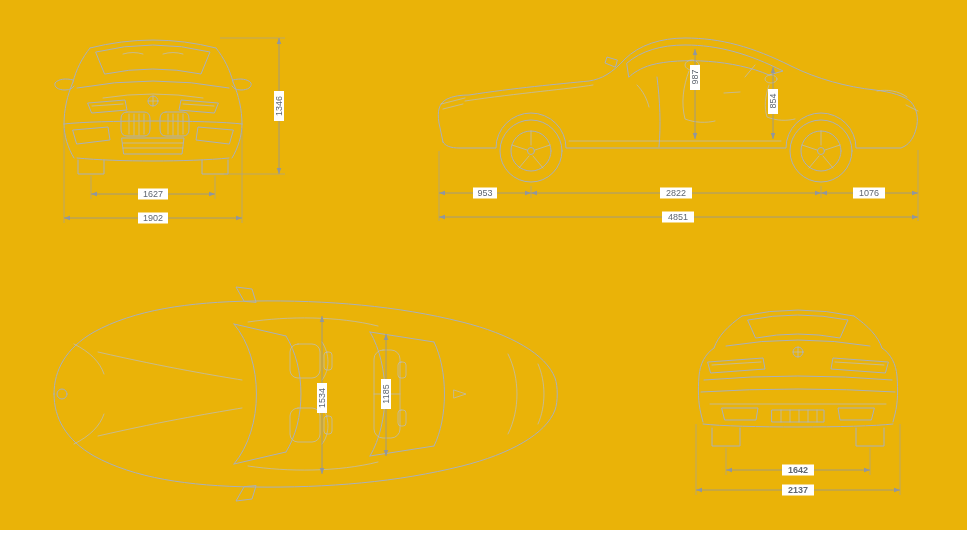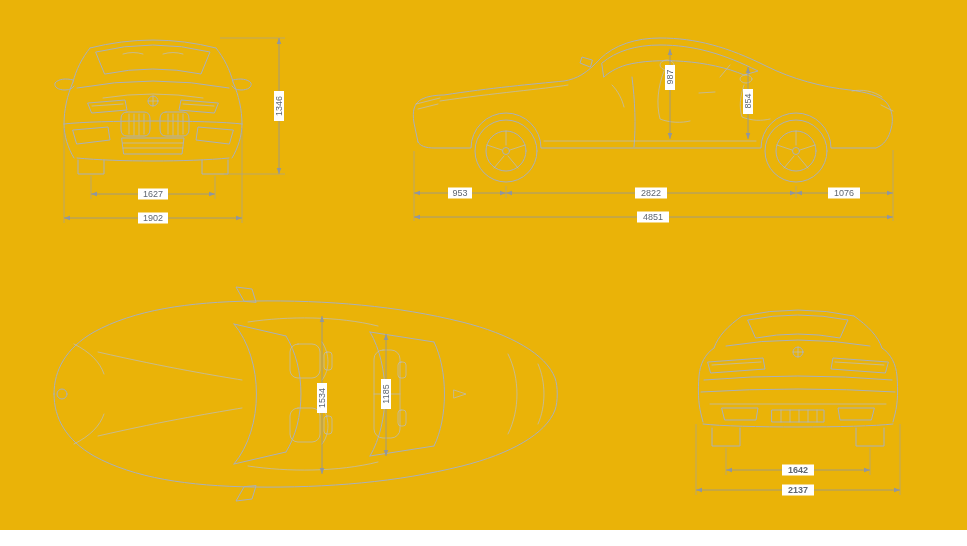--- a/index.html
+++ b/index.html
@@ -85,21 +85,21 @@
 
       <g>
         <path class="ext" d="M 36,120 V 215 M 214,120 V 215"></path>
         <path class="dim" d="M 36,210 H 214" marker-start="url(#ar-f)" marker-end="url(#ar-f)"></path>
         <rect class="mask" x="110" y="204.5" width="30" height="11"></rect>
         <text class="dimtxt" x="125" y="213" text-anchor="middle">1902</text>
       </g>
     </svg>
   </div>
 
-  <div class="view" style="left:394px;top:5px;">
+  <div class="view" style="left:419px;top:5px;">
     <svg width="530" height="230" viewBox="0 0 530 230">
       <defs>
         <marker id="ar-s" viewBox="0 0 8 8" refX="7.5" refY="4" markerWidth="8" markerHeight="8" orient="auto-start-reverse">
           <path d="M0,1.2 L7.5,4 L0,6.8 Z" fill="#8f96a0"></path>
         </marker>
       </defs>
 
       <g class="car">
         <path d="M 24,137 L 20,118 C 18,106 20,98 28,94 C 34,91 42,90 50,90
                  C 95,83 140,79 170,76 C 183,74 193,68 206,54

